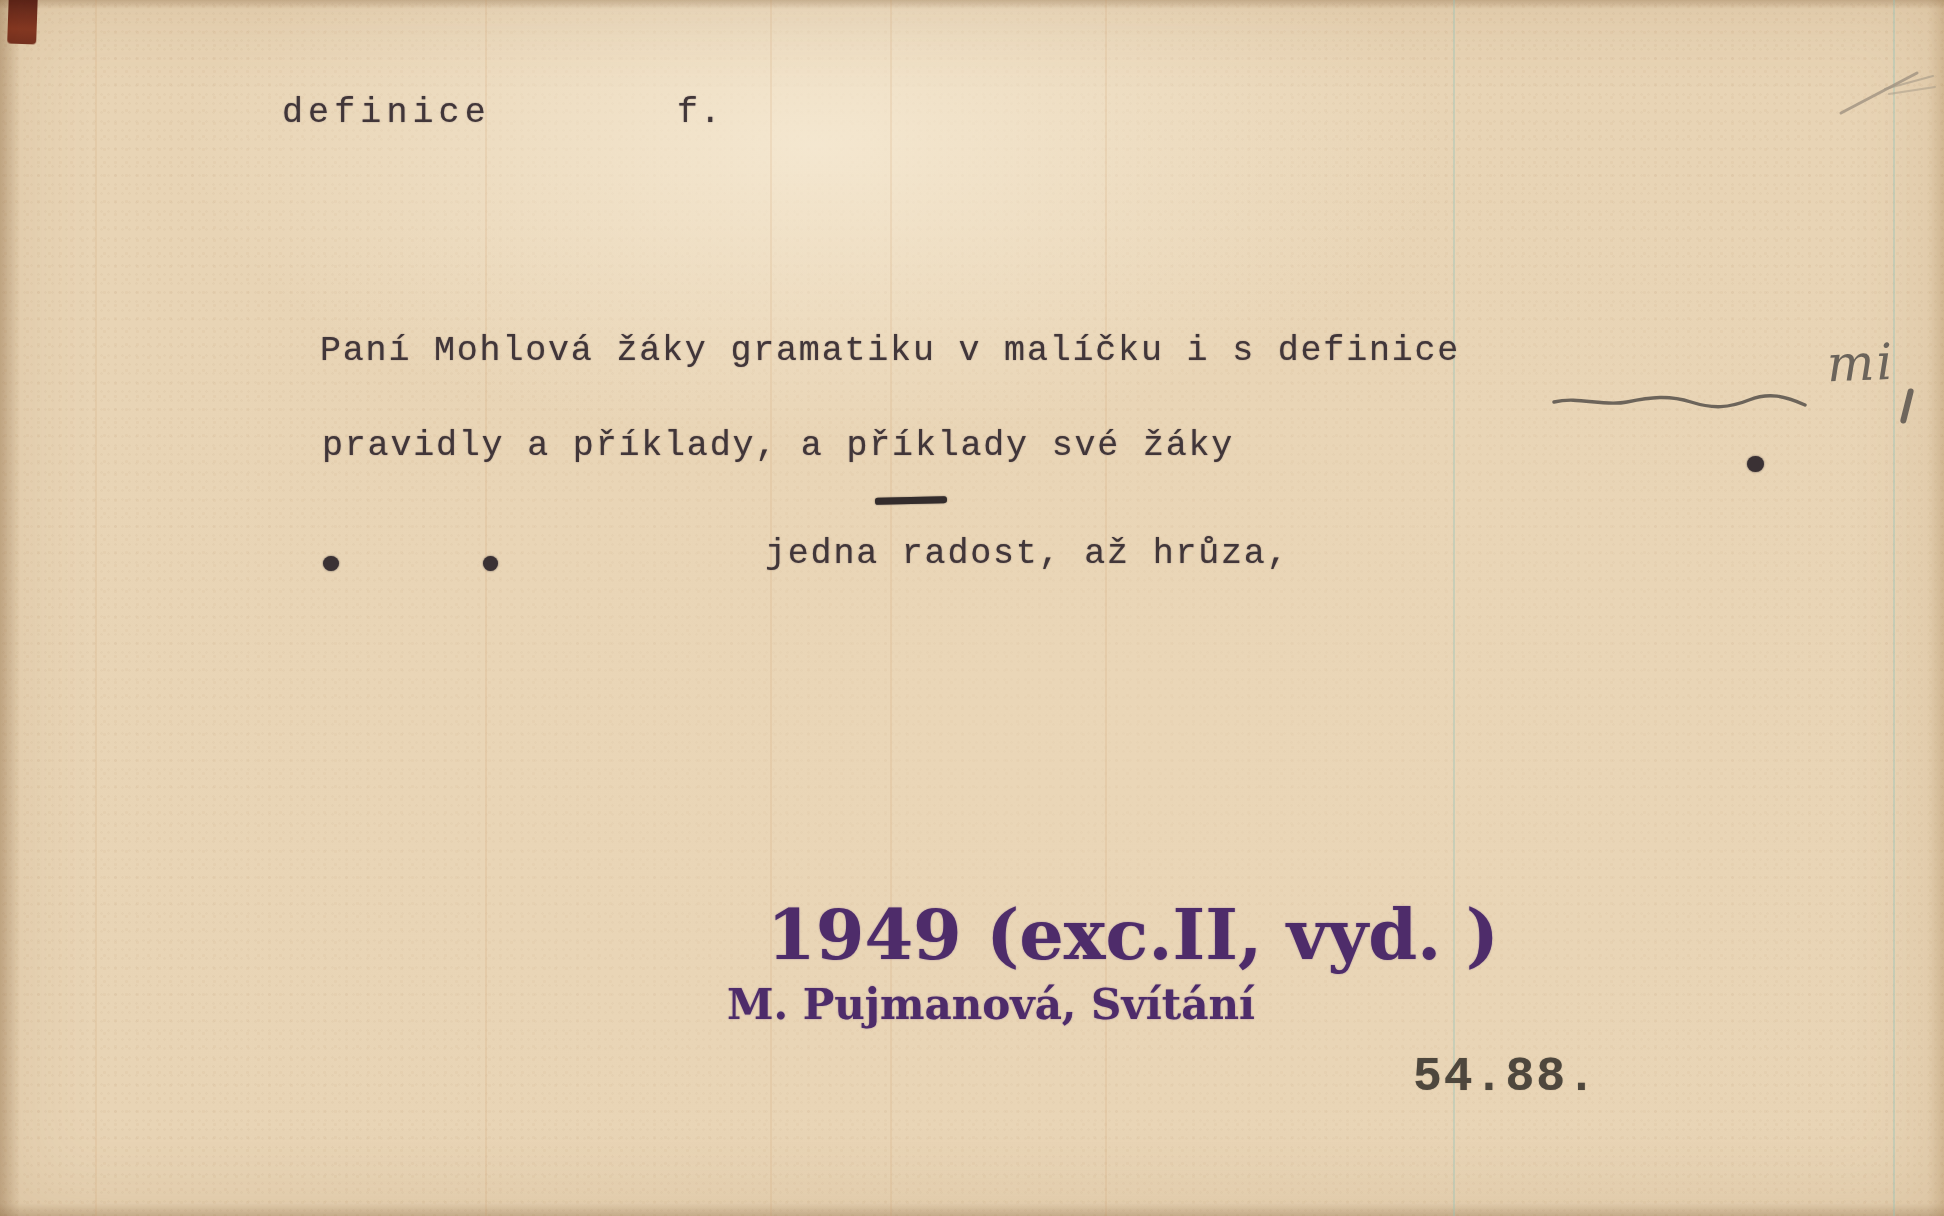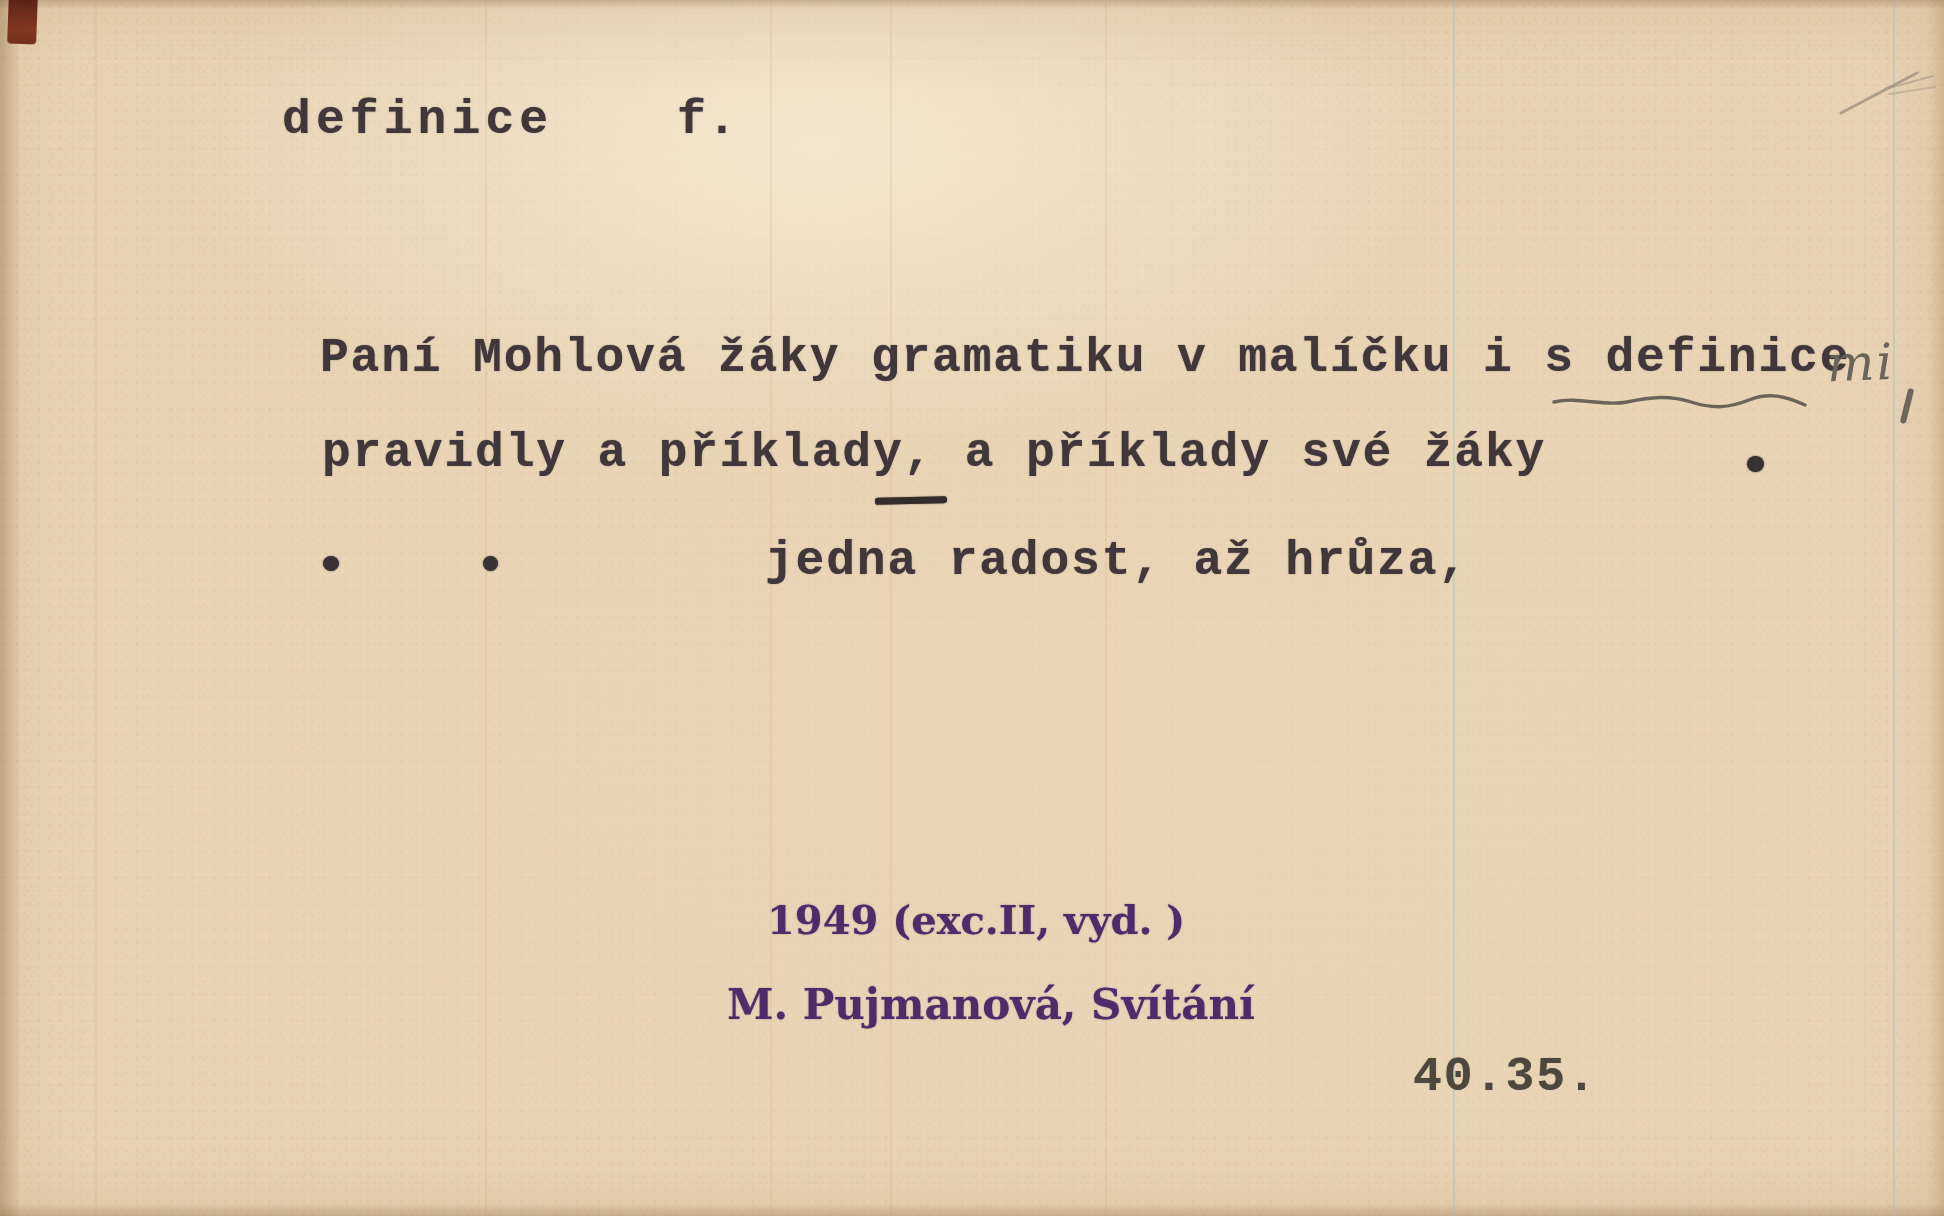--- a/index.html
+++ b/index.html
@@ -25,22 +25,22 @@
       linear-gradient(0deg, rgba(110,75,40,.24), rgba(110,75,40,0) 13px);
     box-shadow: inset 0 0 90px rgba(140,95,45,.18);
   }
   .scanline{position:absolute;top:0;bottom:0;width:2px;pointer-events:none;}
   .warm{background:rgba(205,155,105,.16);}
   .cool{background:rgba(150,195,185,.38);width:2px;}
 
   .tw{ 
     position:absolute;
     color:#413639;
-    font-weight:bold;
-    font-size:48px;line-height:1;
+    font-weight:normal;
+    font-size:35px;line-height:1;
     letter-spacing:1.8px;
     white-space:pre;
     text-shadow:0 0 1.3px rgba(62,46,58,.6);
   }
   .header-word{letter-spacing:5.1px;}
   .stamp{ 
     position:absolute;
     font-family:"DejaVu Serif", serif;
     font-weight:bold;
     color:#4e2c6a;
@@ -116,17 +116,17 @@
   </svg>
 
   <span class="tw" style="left:322px;top:429px">pravidly a příklady, a příklady své žáky</span>
   <div class="dot" style="left:1747px;top:456px;width:17px;height:16px"></div>
   <div class="dash-underline" style="left:875px;top:497px;width:72px;height:7px"></div>
 
   <div class="dot" style="left:323px;top:556px;width:16px;height:15px"></div>
   <div class="dot" style="left:483px;top:556px;width:15px;height:15px"></div>
   <span class="tw" style="left:765px;top:537px">jedna radost, až hrůza,</span>
 
-  <span class="stamp" style="left:767px;top:900px;font-size:40px">1949 (exc.II, vyd. )</span>
+  <span class="stamp" style="left:767px;top:900px;font-size:70px">1949 (exc.II, vyd. )</span>
   <span class="stamp" style="left:727px;top:984px;font-size:42px">M. Pujmanová, Svítání</span>
-  <span class="catalog" style="left:1413px;top:1053px">40.35.</span>
+  <span class="catalog" style="left:1413px;top:1053px">54.88.</span>
 
 </div>
 
 </body></html>

